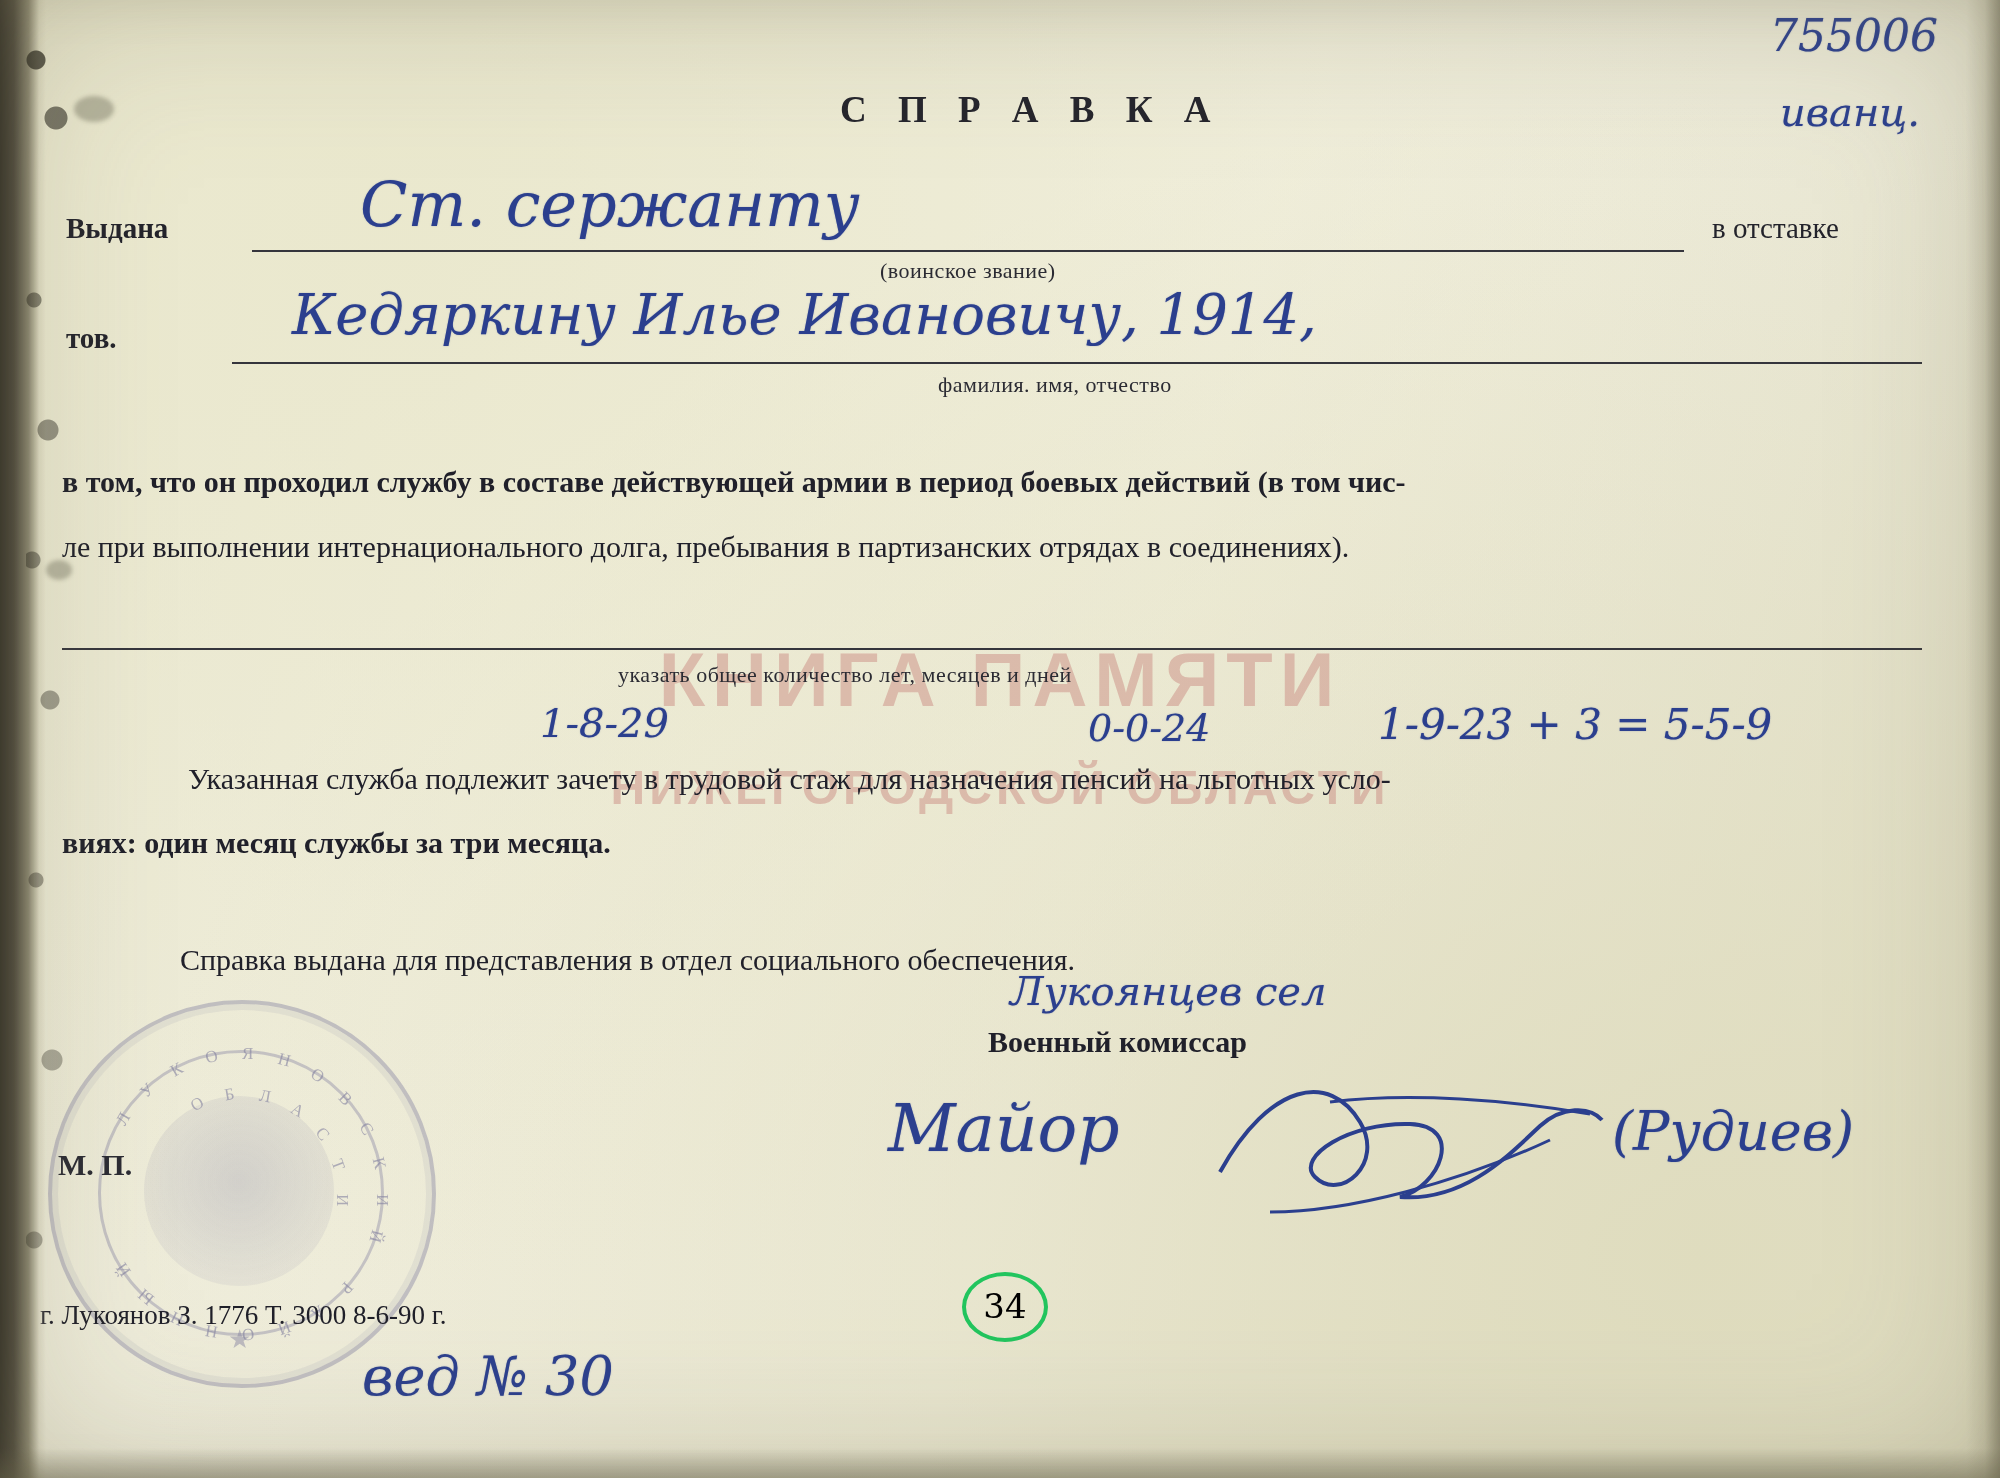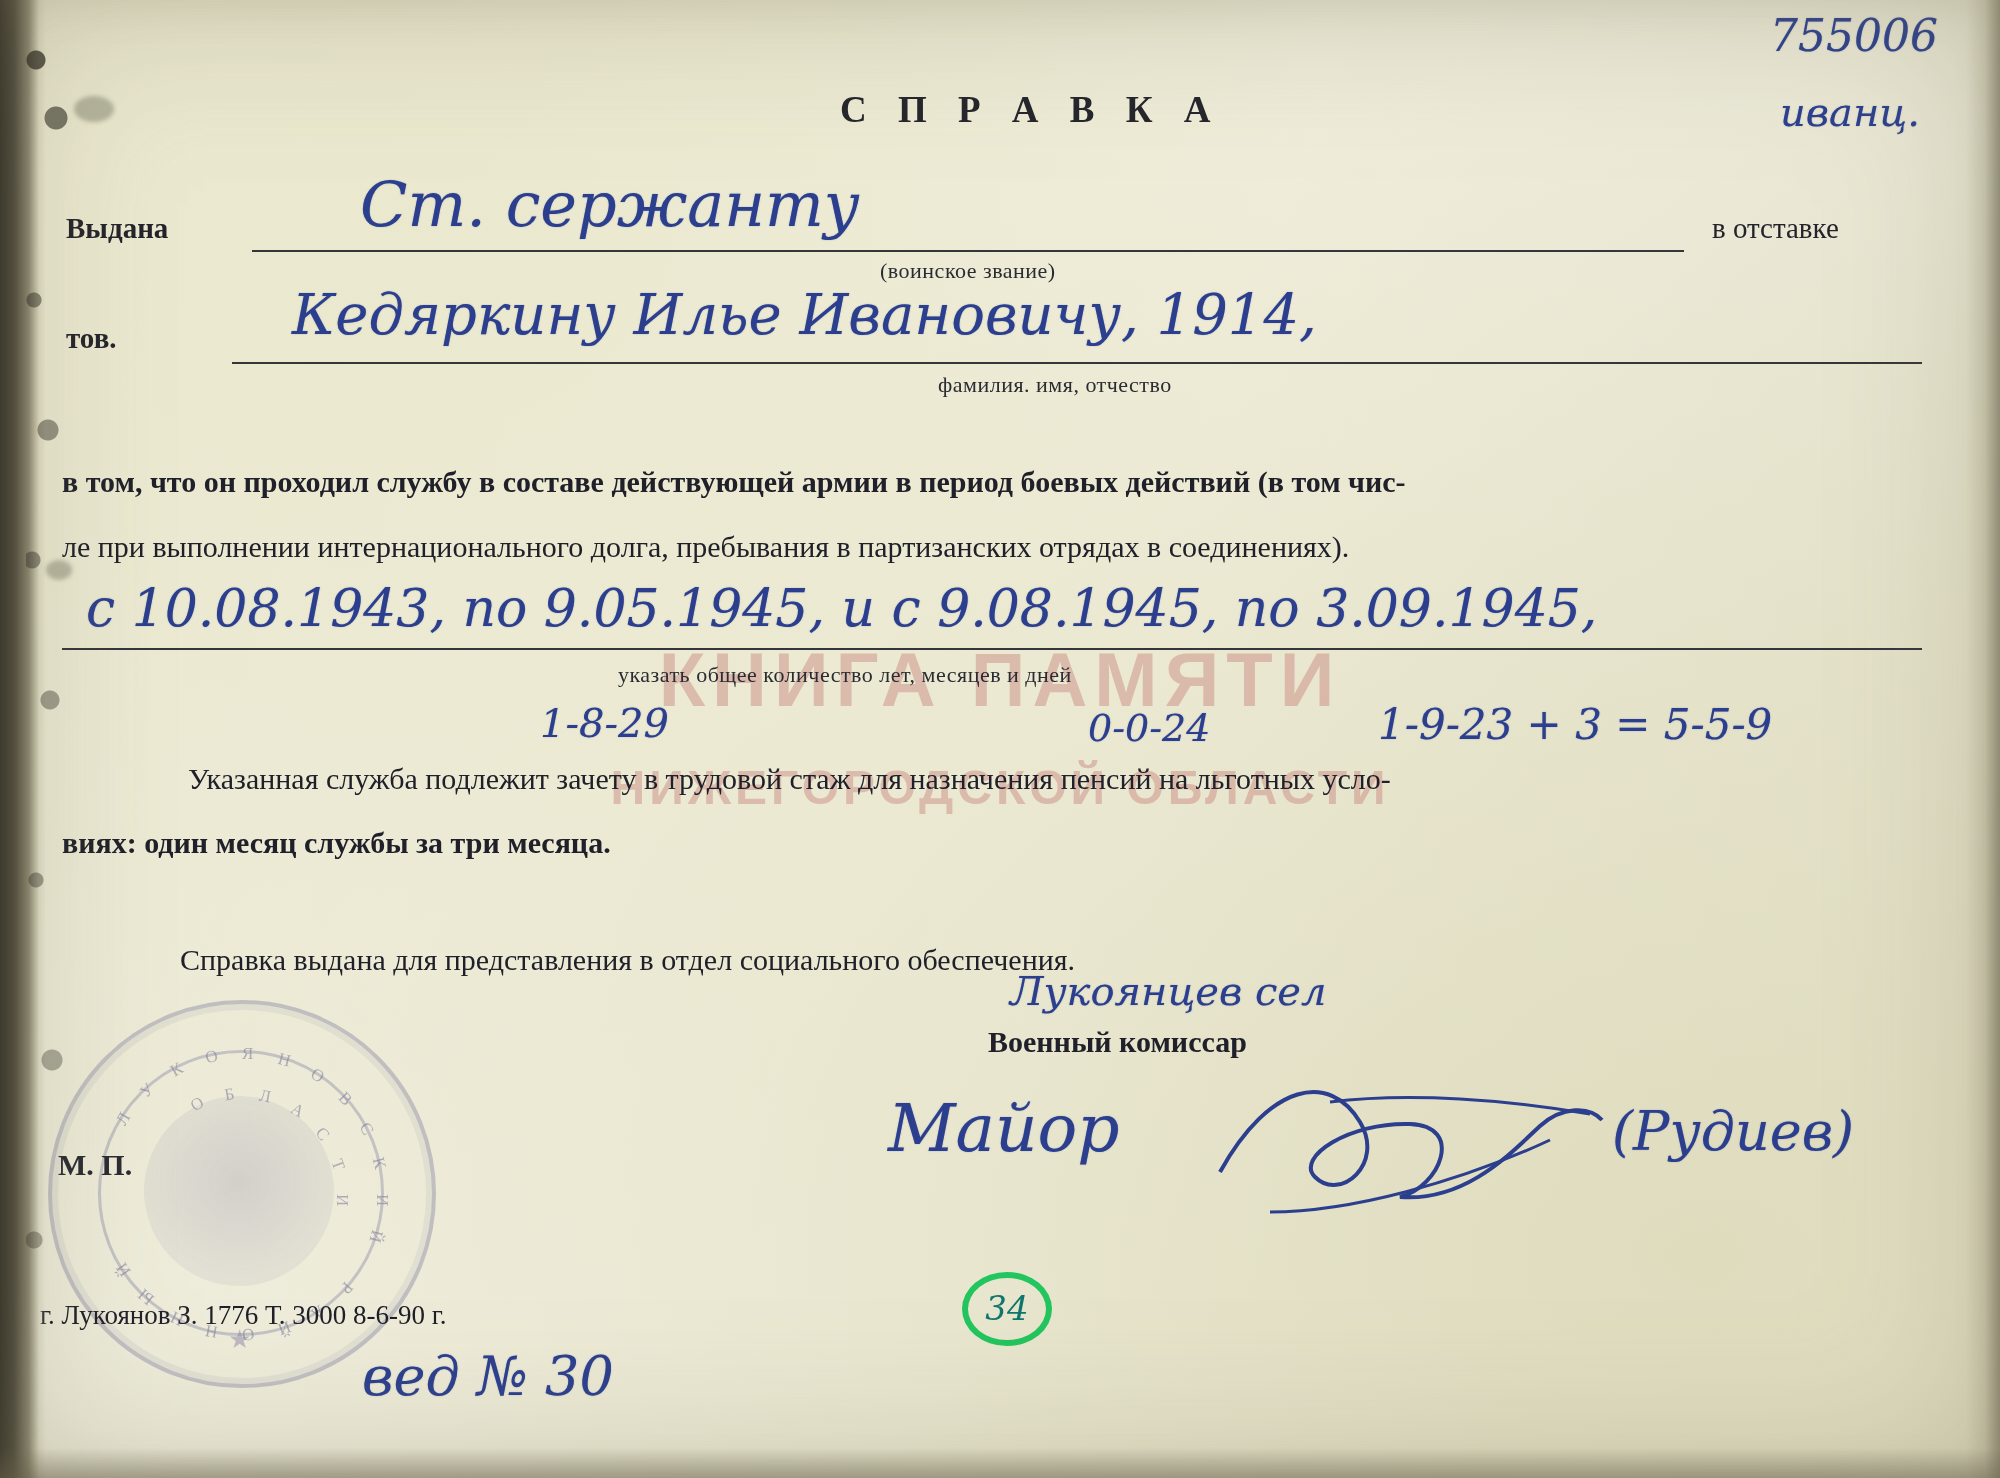--- a/index.html
+++ b/index.html
@@ -173,25 +173,24 @@
     left: 58px; top: 1148px;
     font-size: 30px;
     font-weight: 700;
     color: #2a2a33;
   }
 
   .circled {
     position: absolute;
     left: 962px; top: 1272px;
     width: 78px; height: 62px;
-    border: 6px solid #22c55e;
-    border-radius: 50%;
-    color: #0f766e;
+    border: 4px solid #22c55e;
+    border-radius: 50%;
+    color: #000000;
     font-family: "DejaVu Serif", serif;
-    font-style: italic;
     font-size: 34px;
     text-align: center;
     line-height: 60px;
   }
 
   .smudge {
     position: absolute;
     background: rgba(60,58,44,0.30);
     border-radius: 50%;
     filter: blur(2px);
@@ -219,21 +218,20 @@
 
   <div class="lbl lbl-b" style="left:66px; top:322px;">тов.</div>
   <div class="rule" style="left:232px; top:362px; width:1690px;"></div>
   <div class="hand" style="left:292px; top:282px; font-size:56px;">Кедяркину Илье Ивановичу, 1914,</div>
   <div class="caption" style="left:938px; top:372px;">фамилия. имя, отчество</div>
 
   <div class="body-line body-bold" style="left:62px; top:465px;">в том, что он проходил службу в составе действующей армии в период боевых действий (в том чис-</div>
   <div class="body-line" style="left:62px; top:530px;">ле при выполнении интернационального долга, пребывания в партизанских отрядах в соединениях).</div>
 
   <div class="rule" style="left:62px; top:648px; width:1860px;"></div>
-  <div class="hand" style="left:86px; top:578px; font-size:52px;">с 10.08.1943, по 9.05.1945, и с 9.08.1945, по 3.09.1945,</div>
   <div class="caption" style="left:618px; top:662px;">указать общее количество лет, месяцев и дней</div>
 
   <div class="hand" style="left:540px; top:700px; font-size:40px;">1-8-29</div>
   <div class="hand" style="left:1088px; top:706px; font-size:38px;">0-0-24</div>
   <div class="hand" style="left:1378px; top:700px; font-size:42px;">1-9-23 + 3 = 5-5-9</div>
 
   <div class="body-line" style="left:172px; top:762px;margin-left:16px;">Указанная служба подлежит зачету в трудовой стаж для назначения пенсий на льготных усло-</div>
   <div class="body-line body-bold" style="left:62px; top:826px;">виях: один месяц службы за три месяца.</div>
 
   <div class="body-line" style="left:180px; top:935px;margin-top:8px;">Справка выдана для представления в отдел социального обеспечения.</div>

